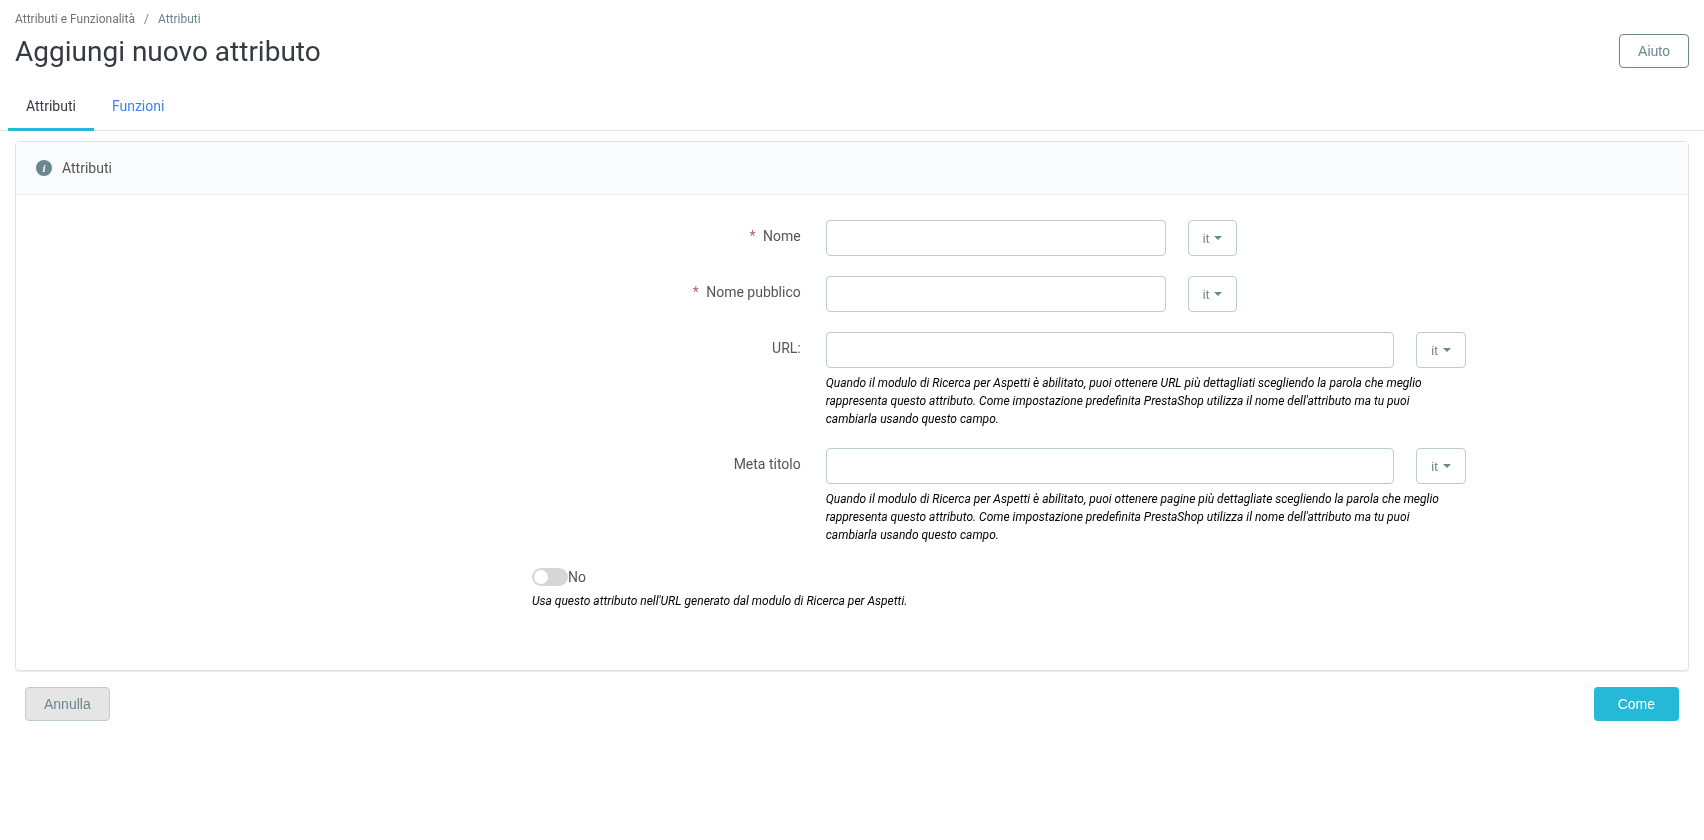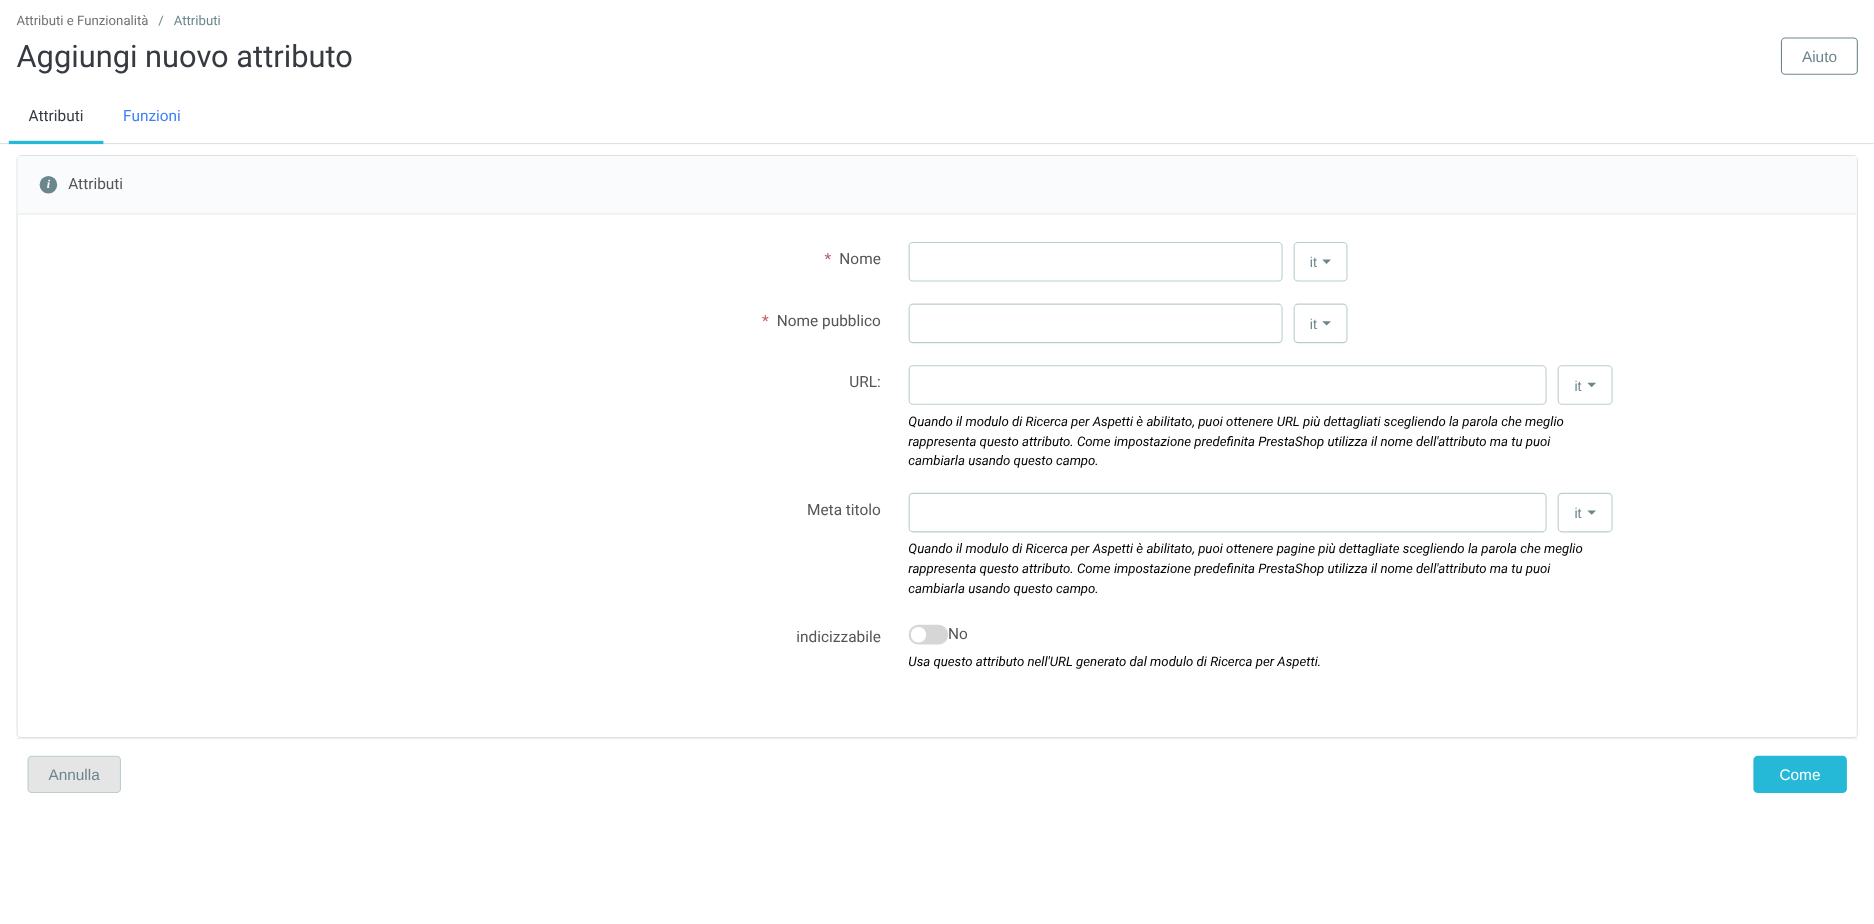--- a/index.html
+++ b/index.html
@@ -113,21 +113,21 @@
     .req {
       color: #c05c67;
       margin-right: 4px;
     }
     .form-control-wrap {
       flex: 1;
       max-width: 640px;
     }
     .input-group {
       display: flex;
-      gap: 10px;
+      gap: 22px;
       align-items: center;
     }
     .text-input {
       border: 1px solid #bbcdd2;
       border-radius: 4px;
       padding: 8px 10px;
       font-size: 14px;
       color: #555;
       height: 36px;
     }
@@ -322,23 +322,20 @@
           <button class="lang-btn">
             <span>it</span>
             <span class="caret-down"></span>
           </button>
         </div>
         <div class="help-text">Quando il modulo di Ricerca per Aspetti è abilitato, puoi ottenere pagine più dettagliate scegliendo la parola che meglio rappresenta questo attributo. Come impostazione predefinita PrestaShop utilizza il nome dell'attributo ma tu puoi cambiarla usando questo campo.</div>
       </div>
     </div>
 
     <div class="form-row">
-      <div class="form-label">
-        <span>indicizzabile</span>
-      </div>
       <div class="form-control-wrap">
         <div class="toggle-wrap">
           <div class="toggle"></div>
           <span class="toggle-label">No</span>
         </div>
         <div class="help-text">Usa questo attributo nell'URL generato dal modulo di Ricerca per Aspetti.</div>
       </div>
     </div>
 
 

